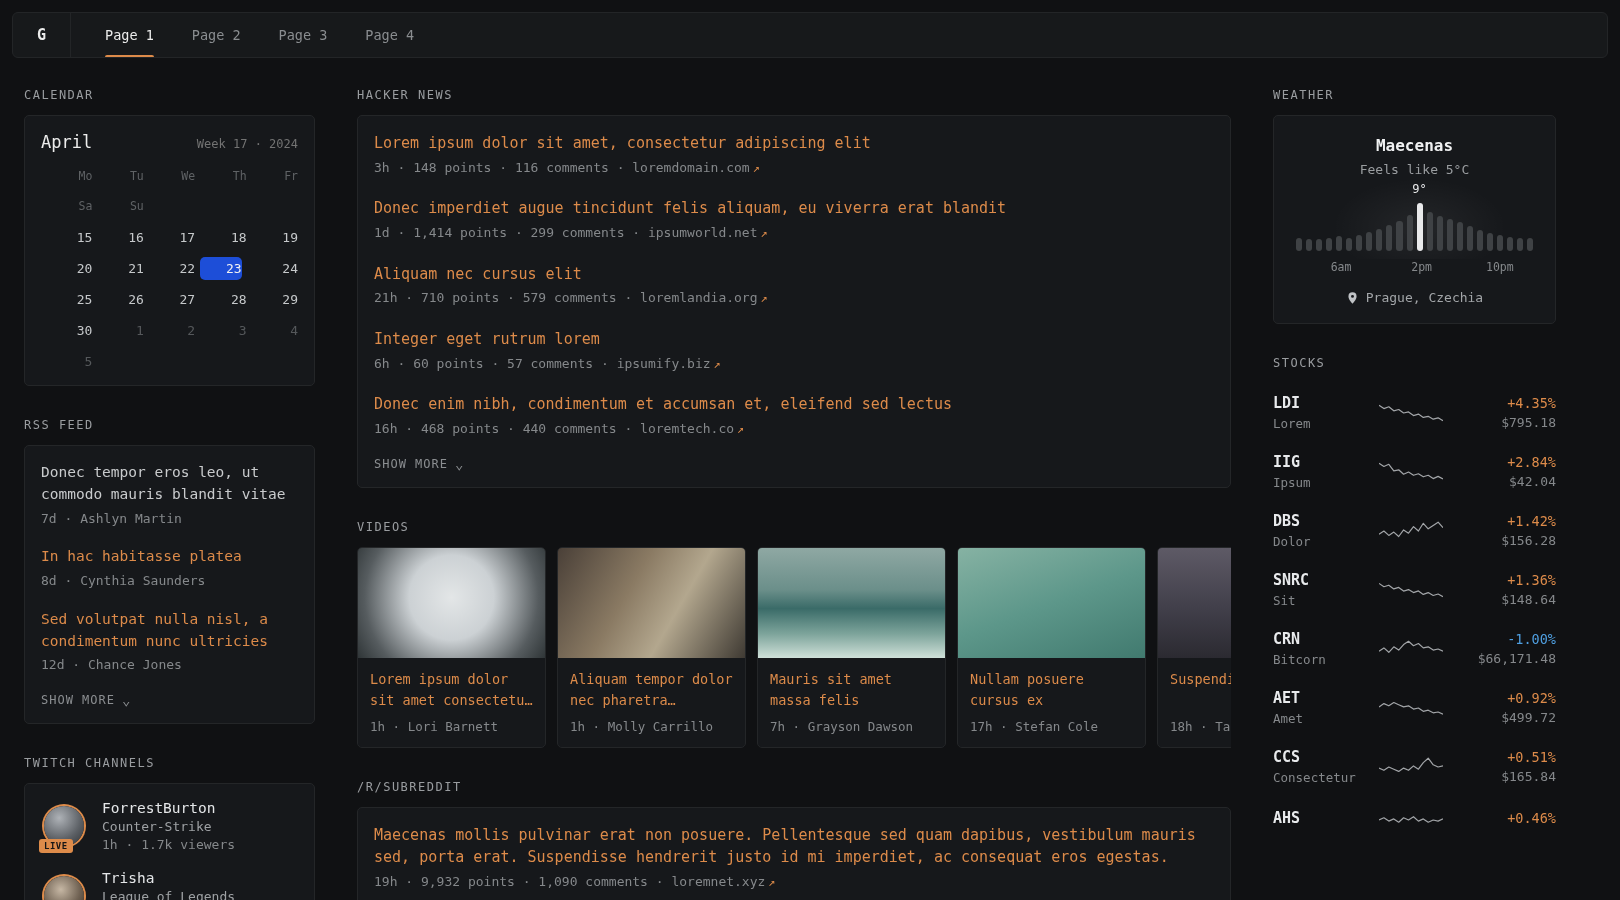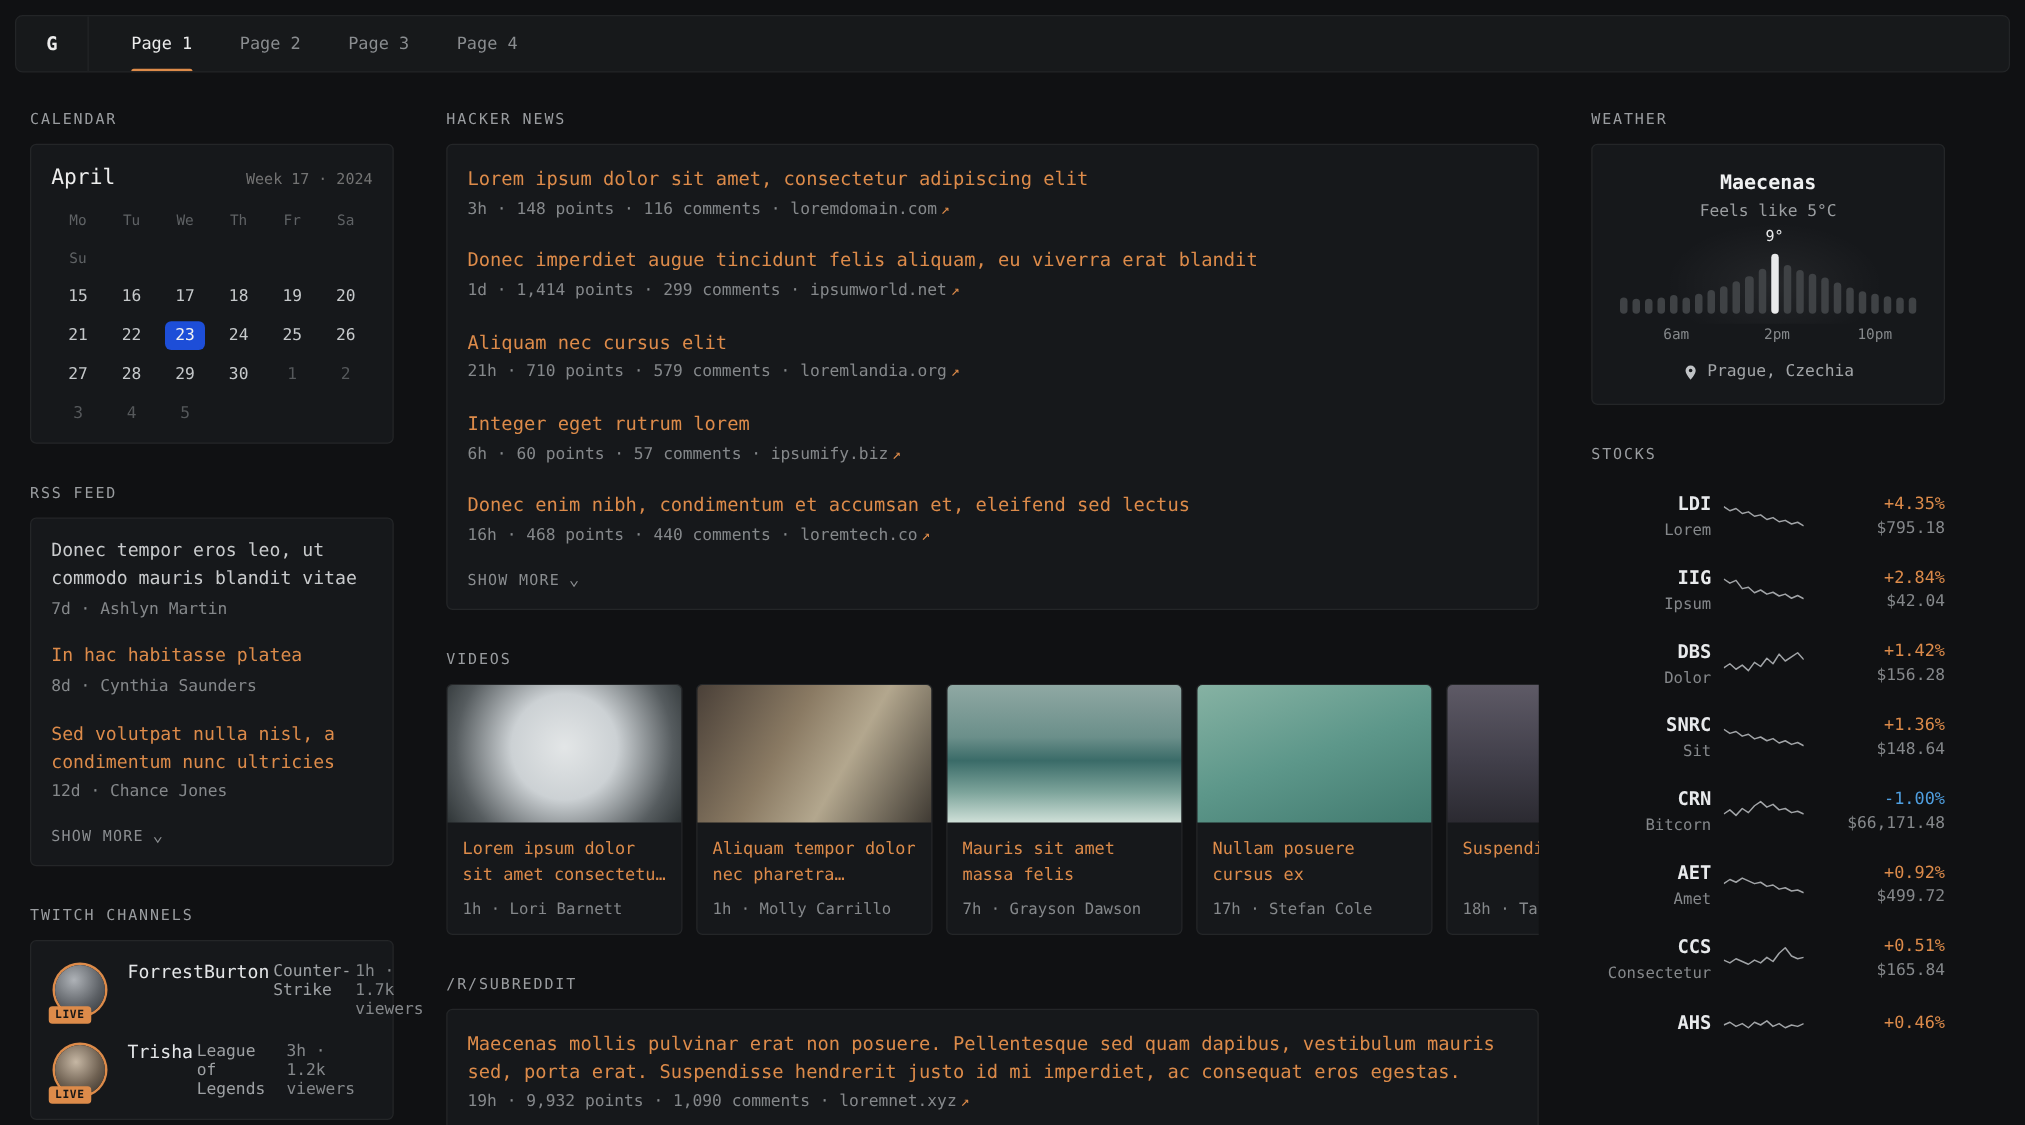--- a/index.html
+++ b/index.html
@@ -56,22 +56,22 @@
     border:1px solid #242628;
     border-radius:5px;
   }
   .pad { padding:16px; }
 
   
   .cal-head { display:flex; justify-content:space-between; align-items:baseline; }
   .cal-month { font-size:17px; color:#ececec; }
   .cal-meta  { font-size:12px; color:#737373; }
   .cal-grid {
-    display:grid; grid-template-columns:repeat(6,1fr);
-    text-align:center; margin-top:17px; row-gap:16px; font-size:13px;
+    display:grid; grid-template-columns:repeat(5,1fr);
+    text-align:right; margin-top:17px; row-gap:16px; font-size:13px;
   }
   .dow { color:#5f6265; font-size:11.5px; }
   .day { color:#c6c9cb; padding:4px 0; margin:-4px 0; }
   .day.dim { color:#55585b; }
   .day.today { background:#1d4ed8; border-radius:5px; margin:-4px 5px; color:#f2f2f2; }
 
   
   .feed-item + .feed-item { margin-top:18px; }
   .headline {
     display:block; color:var(--accent,#dd8b4a);
@@ -99,21 +99,21 @@
     margin:3px; background:radial-gradient(circle at 40% 30%, #9a9ea3, #54585c 60%, #2c2f32);
   }
   .avatar-wrap.live .avatar { box-shadow:0 0 0 2px var(--accent,#dd8b4a); }
   .live-badge {
     display:none; position:absolute; left:-2px; bottom:-4px;
     background:var(--accent,#dd8b4a); color:#161616;
     font-size:9px; font-weight:bold; letter-spacing:.5px;
     padding:2px 5px; border-radius:3px;
   }
   .avatar-wrap.live .live-badge { display:block; }
-  .ch-info { display:flex; flex-direction:row; gap:3px; }
+  .ch-info { display:flex; flex-direction:column; gap:3px; }
   .ch-name { color:#e4e6e8; font-size:14.5px; }
   .ch-game { color:#9ea1a4; font-size:13px; }
   .ch-meta { color:#85888b; font-size:13px; }
   .channel:nth-child(1) .avatar { background:radial-gradient(circle at 38% 30%, #aeb2b7, #5c6065 58%, #2e3134); }
   .channel:nth-child(2) .avatar { background:radial-gradient(circle at 42% 34%, #c6b7a4, #6f6152 55%, #2f2a24); }
   .channel:nth-child(3) .avatar { background:radial-gradient(circle at 50% 30%, #dcdcd8, #8e8e8a 55%, #47474a); }
 
   
   .video-row { display:flex; gap:11px; overflow:hidden; }
   .video-card {
@@ -158,21 +158,21 @@
   .w-time:nth-child(2) { left:53%; }
   .w-time:nth-child(3) { left:86%; }
   .w-loc {
     margin-top:15px; display:flex; align-items:center; justify-content:center;
     gap:7px; color:#a2a5a8; font-size:13px;
   }
   .pin { fill:#c0c3c6; }
 
   
   .stock-list { margin-top:2px; }
-  .stock-row { display:flex; align-items:center; padding:11px 0;text-align:right; }
+  .stock-row { display:flex; align-items:center; padding:11px 0; }
   .s-left { width:96px; flex:none; display:flex; flex-direction:column; gap:4px; }
   .s-sym  { color:#e8eaec; font-size:15px; font-weight:bold; }
   .s-name { color:#85888b; font-size:12.5px; }
   .s-spark { width:64px; height:26px; flex:none; margin-left:10px; }
   .s-spark polyline { fill:none; stroke:#a2a5a8; stroke-width:1.2; stroke-linejoin:round; }
   .s-right { margin-left:auto; display:flex; flex-direction:column; gap:4px; align-items:flex-end; }
   .s-change { color:var(--accent,#dd8b4a); font-size:13.5px; }
   .s-change.neg { color:var(--neg,#4f9fe0); }
   .s-price { color:#85888b; font-size:13px; }
 </style>

